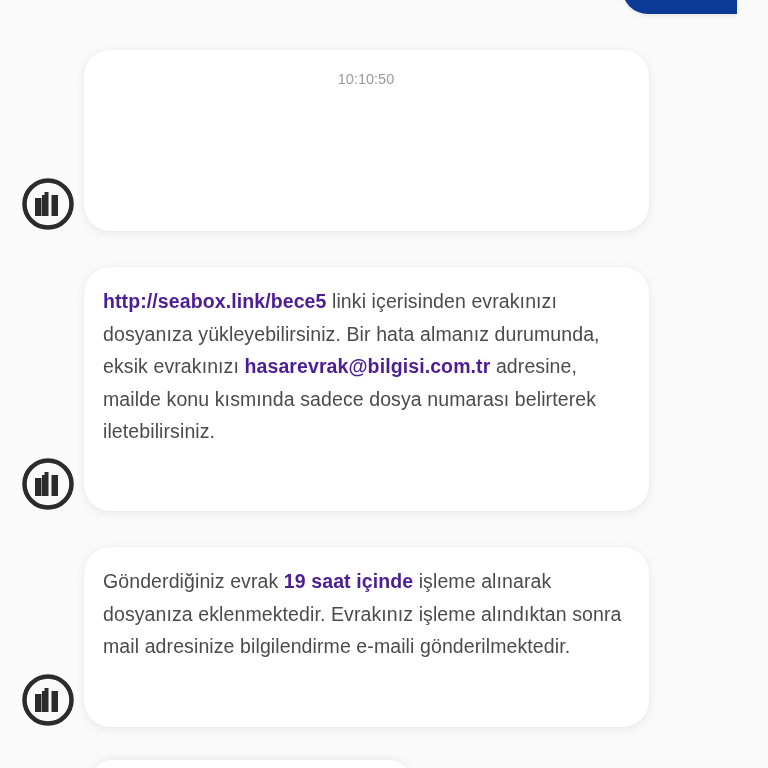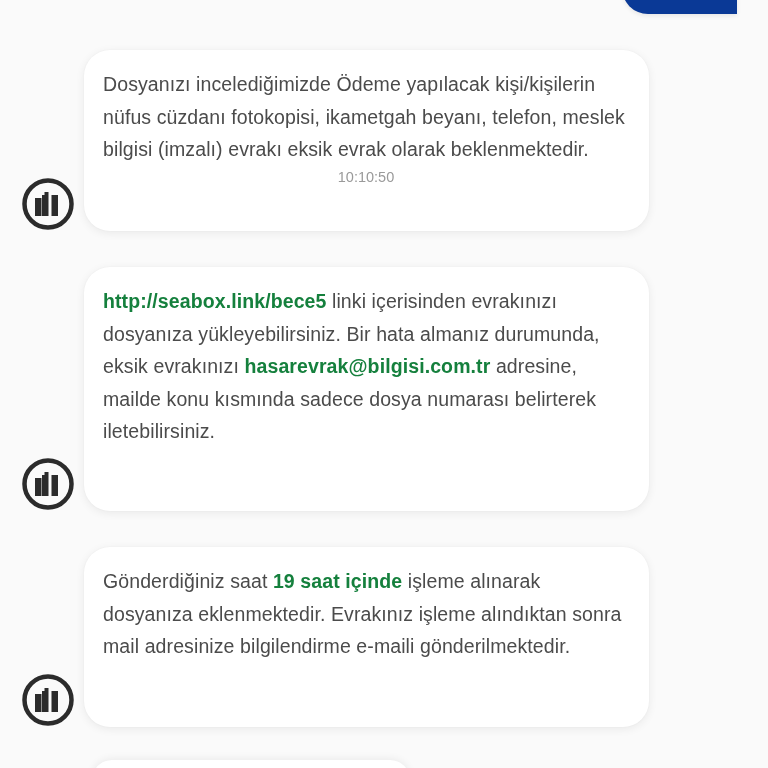--- a/index.html
+++ b/index.html
@@ -17,42 +17,39 @@
   .bubble {
     position:absolute; left:84px; width:565px;
     background:#ffffff; border-radius:26px;
     box-shadow:0 2px 10px rgba(0,0,0,0.07), 0 0 2px rgba(0,0,0,0.04);
     box-sizing:border-box; padding:18px 20px 12px 19px;
   }
   .bubble-text {
     font-size:19.5px; line-height:32.5px; color:#4b4b4b;
     letter-spacing:0.1px;
   }
-  .bubble-text b { color:#15803d; font-weight:bold; }
+  .bubble-text b { color:#4c1d95; font-weight:bold; }
   .bubble-time {
     text-align:center; font-size:14.5px; color:#9a9a9a; margin-top:3px; padding-right:0;
   }
   .avatar {
     position:absolute; left:21px; width:54px; height:54px;
   }
   .bubble-partial {
     position:absolute; left:92px; top:760px; width:318px; height:40px;
     background:#fff; border-radius:20px;
     box-shadow:0 -1px 8px rgba(0,0,0,0.07);
   }
 </style>
 </head>
 <body>
 
 <div class="user-bubble-top"></div>
 
 <div class="bubble" style="top:50px; height:181px;">
-  <div class="bubble-text">
-    <span>Dosyanızı incelediğimizde Ödeme yapılacak kişi/kişilerin nüfus cüzdanı fotokopisi, ikametgah beyanı, telefon, meslek bilgisi (imzalı) evrakı eksik evrak olarak beklenmektedir.</span>
-  </div>
   <div class="bubble-time">10:10:50</div>
 </div>
 <svg class="avatar" style="top:177px;" viewBox="0 0 54 54">
   <circle cx="27" cy="27" r="23.5" fill="none" stroke="#2b2b2b" stroke-width="4.5"></circle>
   <rect x="14" y="21" width="6.5" height="18" fill="#2b2b2b"></rect>
   <path d="M23.5 15 h4 v24 h-6.5 v-21 h2.5z" fill="#2b2b2b"></path>
   <rect x="30.5" y="18" width="6.5" height="21" fill="#2b2b2b"></rect>
   <rect x="39.5" y="21" width="0" height="0" fill="#2b2b2b"></rect>
 </svg>
 
@@ -63,21 +60,21 @@
 </div>
 <svg class="avatar" style="top:457px;" viewBox="0 0 54 54">
   <circle cx="27" cy="27" r="23.5" fill="none" stroke="#2b2b2b" stroke-width="4.5"></circle>
   <rect x="14" y="21" width="6.5" height="18" fill="#2b2b2b"></rect>
   <path d="M23.5 15 h4 v24 h-6.5 v-21 h2.5z" fill="#2b2b2b"></path>
   <rect x="30.5" y="18" width="6.5" height="21" fill="#2b2b2b"></rect>
 </svg>
 
 <div class="bubble" style="top:547px; height:180px;">
   <div class="bubble-text">
-    <span>Gönderdiğiniz saat </span><b>19 saat içinde</b><span> işleme alınarak dosyanıza eklenmektedir. Evrakınız işleme alındıktan sonra mail adresinize bilgilendirme e-maili gönderilmektedir.</span>
+    <span>Gönderdiğiniz evrak </span><b>19 saat içinde</b><span> işleme alınarak dosyanıza eklenmektedir. Evrakınız işleme alındıktan sonra mail adresinize bilgilendirme e-maili gönderilmektedir.</span>
   </div>
 </div>
 <svg class="avatar" style="top:673px;" viewBox="0 0 54 54">
   <circle cx="27" cy="27" r="23.5" fill="none" stroke="#2b2b2b" stroke-width="4.5"></circle>
   <rect x="14" y="21" width="6.5" height="18" fill="#2b2b2b"></rect>
   <path d="M23.5 15 h4 v24 h-6.5 v-21 h2.5z" fill="#2b2b2b"></path>
   <rect x="30.5" y="18" width="6.5" height="21" fill="#2b2b2b"></rect>
 </svg>
 
 <div class="bubble-partial"></div>

